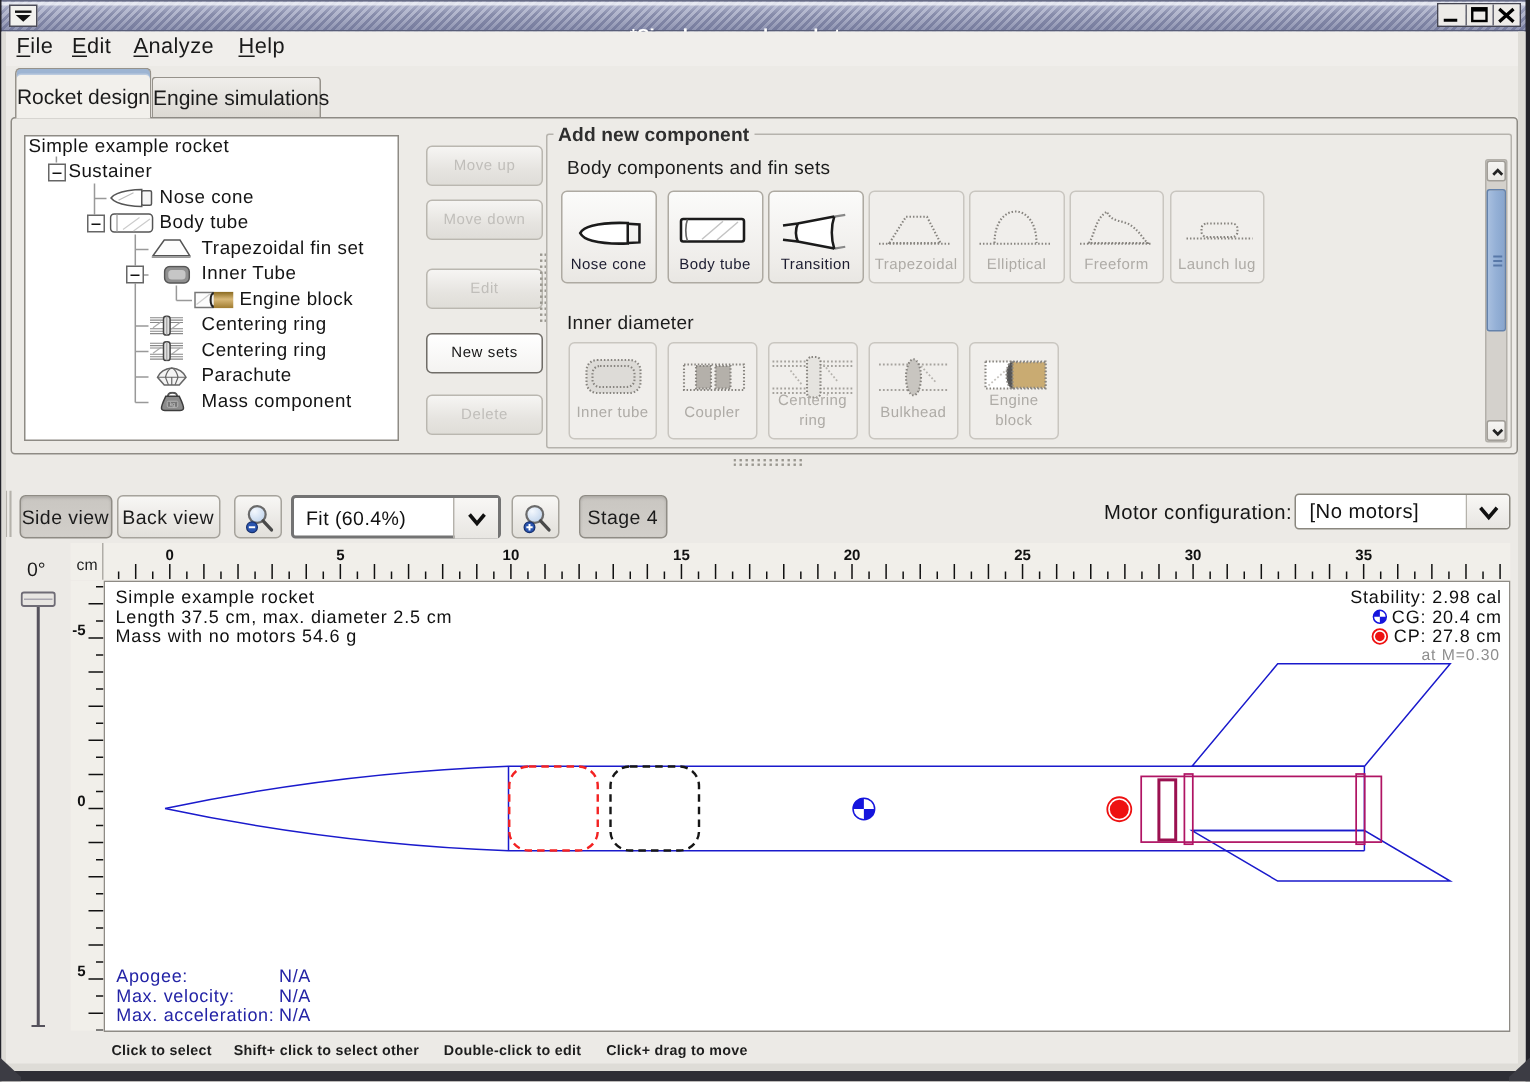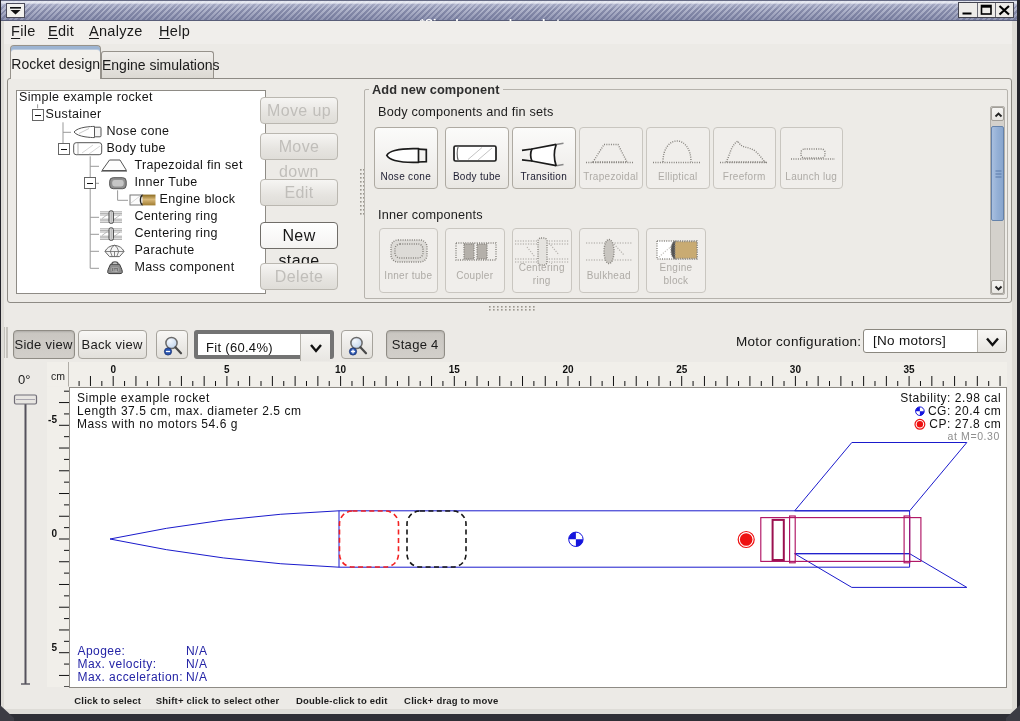--- a/index.html
+++ b/index.html
@@ -38,23 +38,23 @@
 #cpanel { left:7px; top:78px; width:1005px; height:225px; background:#edebe7;
   border:1px solid #8e8b85; border-radius:3px; }
 #treepanel { left:8px; top:11px; width:250px; height:204px; background:#fff;
   border:1px solid #8e8b85; }
 .trow { position:absolute; font-size:12.5px; color:#141414; letter-spacing:0.35px; }
 .tbox { position:absolute; width:12px; height:12px; background:#fff;
   border:1px solid #666; }
 .tbox:after { content:""; position:absolute; left:2px; right:2px; top:4.5px;
   height:1px; background:#111; }
 
-.sbtn { position:absolute; left:252px; width:78px; height:27px;
+.sbtn { position:absolute; left:276px; width:78px; height:27px;
   background:linear-gradient(#f6f5f3,#e6e4e0 60%,#dfddd8);
-  border:1px solid #bab7b0; border-radius:4px; font-size:16px; color:#c0beba;
+  border:1px solid #bab7b0; border-radius:4px; font-size:10px; color:#c0beba;
   text-align:center; line-height:25px; letter-spacing:0.4px; }
 #newstage { background:linear-gradient(#ffffff,#f4f3f1); border-color:#706d68;
   color:#171717; }
 
 #gbox { left:356px; top:10px; width:644px; height:210px;
   border:1px solid #b6b3ad; border-radius:2px; }
 #gbox-title { left:361px; top:3px; background:#edebe7; padding:0 3px;
   font-weight:bold; font-size:12.8px; color:#2e2e2e; letter-spacing:0.1px; }
 .seclabel { position:absolute; font-size:12.7px; color:#1c1c1c; letter-spacing:0.2px; }
 .cbtn { position:absolute; border-radius:4px; }
@@ -76,21 +76,21 @@
   border:1px solid #6482ab; border-radius:2px; }
 
 
 .tbtn { position:absolute; top:330px; height:29px;
   background:linear-gradient(#f8f7f5,#e8e6e2 70%,#e2e0db);
   border:1px solid #a6a39c; border-radius:4px; font-size:13px; color:#1b1b1b;
   text-align:center; line-height:27px; letter-spacing:0.3px; }
 .tbtn.pressed { background:linear-gradient(#c9c6c1,#d2cfca);
   border-color:#8f8c85; box-shadow:inset 0 1px 2px #00000022; }
 #combo1 { position:absolute; left:194px; top:330px; width:140px; height:29px;
-  background:#fff; border:4px solid #737373; border-radius:3px; }
+  background:#fff; border:2px solid #737373; border-radius:3px; }
 #combo1 .txt { position:absolute; left:8px; top:0; line-height:27px; font-size:13px;
   color:#111; letter-spacing:0.3px; }
 #combo1 .arr { position:absolute; right:0; top:0; width:30px; height:27px;
   border-left:1px solid #b5b2ab; background:linear-gradient(#f8f7f5,#e8e6e2); }
 #mclabel { position:absolute; top:334px; left:736px; font-size:13.5px;
   color:#161616; letter-spacing:0.3px; }
 #combo2 { position:absolute; left:863px; top:329px; width:144px; height:24px;
   background:#fff; border:1px solid #8a877f; border-radius:3px; }
 #combo2 .txt { position:absolute; left:9px; top:0; line-height:22px; font-size:13.5px;
   color:#111; letter-spacing:0.3px;}
@@ -229,21 +229,21 @@
       <svg class="abs" style="left:88.5px;top:170.3px;" width="18" height="14" viewBox="0 0 18 14">
         <path d="M6 3.8 Q5.5 0.8 9 0.8 Q12.5 0.8 12 3.8" fill="none" stroke="#555" stroke-width="1.3"></path>
         <path d="M4.5 3.2 L13.5 3.2 Q16.8 10 16.3 11.4 Q16 12.6 14 12.6 L4 12.6 Q2 12.6 1.7 11.4 Q1.2 10 4.5 3.2 Z" fill="#8c8c8c" stroke="#3d3d3d"></path>
         <rect x="5.5" y="6.5" width="7" height="4" rx="0.8" fill="#777" stroke="#bbb" stroke-width="0.6"></rect>
         <text x="9" y="9.8" font-size="3.6" fill="#ccc" text-anchor="middle">kg</text>
       </svg>
     </div>
     <div class="sbtn" style="top:17.5px;">Move up</div>
     <div class="sbtn" style="top:53.5px;">Move down</div>
     <div class="sbtn" style="top:99.8px;">Edit</div>
-    <div class="sbtn" id="newstage" style="top:142.8px;">New stage</div>
+    <div class="sbtn" id="newstage" style="top:142.8px;">New sets</div>
     <div class="sbtn" style="top:184.4px;">Delete</div>
     <svg class="abs" style="left:0px;top:0px;" width="360" height="220" viewBox="0 0 360 220">
       <rect x="352" y="90" width="1.6" height="1.6" fill="#9a978f"></rect>
       <rect x="355" y="90" width="1.6" height="1.6" fill="#9a978f"></rect>
       <rect x="352" y="94" width="1.6" height="1.6" fill="#9a978f"></rect>
       <rect x="355" y="94" width="1.6" height="1.6" fill="#9a978f"></rect>
       <rect x="352" y="98" width="1.6" height="1.6" fill="#9a978f"></rect>
       <rect x="355" y="98" width="1.6" height="1.6" fill="#9a978f"></rect>
       <rect x="352" y="102" width="1.6" height="1.6" fill="#9a978f"></rect>
       <rect x="355" y="102" width="1.6" height="1.6" fill="#9a978f"></rect>
@@ -260,21 +260,21 @@
       <rect x="352" y="126" width="1.6" height="1.6" fill="#9a978f"></rect>
       <rect x="355" y="126" width="1.6" height="1.6" fill="#9a978f"></rect>
       <rect x="352" y="130" width="1.6" height="1.6" fill="#9a978f"></rect>
       <rect x="355" y="130" width="1.6" height="1.6" fill="#9a978f"></rect>
       <rect x="352" y="134" width="1.6" height="1.6" fill="#9a978f"></rect>
       <rect x="355" y="134" width="1.6" height="1.6" fill="#9a978f"></rect>
     </svg>
     <div class="abs" id="gbox"></div>
     <div class="abs" id="gbox-title">Add new component</div>
     <div class="seclabel" style="left:370px;top:26px;">Body components and fin sets</div>
-    <div class="seclabel" style="left:370px;top:129px;">Inner components</div>
+    <div class="seclabel" style="left:370px;top:129px;">Inner diameter</div>
     <div class="cbtn en" style="left:366px;top:47.8px;width:63.5px;height:62px;">
       <svg class="abs" style="left:0px;top:2px;" width="64" height="40" viewBox="0 0 64 40">
         <path d="M11.8 25.4 C13 23.2 15.5 21.6 19.8 20.5 C26 18.9 36 18.4 43.5 18.7 L43.5 32.3 C36 32.6 26 32.1 19.8 30.5 C15.5 29.4 13 27.6 11.8 25.4 Z" fill="#fff"></path>
         <path d="M11.8 25.4 C13 23.2 15.5 21.6 19.8 20.5 C26 18.9 36 18.4 43.5 18.7 L43.5 32.3 C36 32.6 26 32.1 19.8 30.5 C15.5 29.4 13 27.6 11.8 25.4 Z" fill="none" stroke="#1b1b1b" stroke-width="1.7"></path>
         <path d="M43.5 19.2 L51.3 19.6 L51.3 31.6 L43.5 32" fill="none" stroke="#1b1b1b" stroke-width="1.7"></path>
       </svg>
       <div class="clabel en" style="bottom:6px;">Nose cone</div>
     </div>
     <div class="cbtn en" style="left:437px;top:47.8px;width:63.5px;height:62px;">
       <svg class="abs" style="left:0px;top:2px;" width="64" height="40" viewBox="0 0 64 40">

